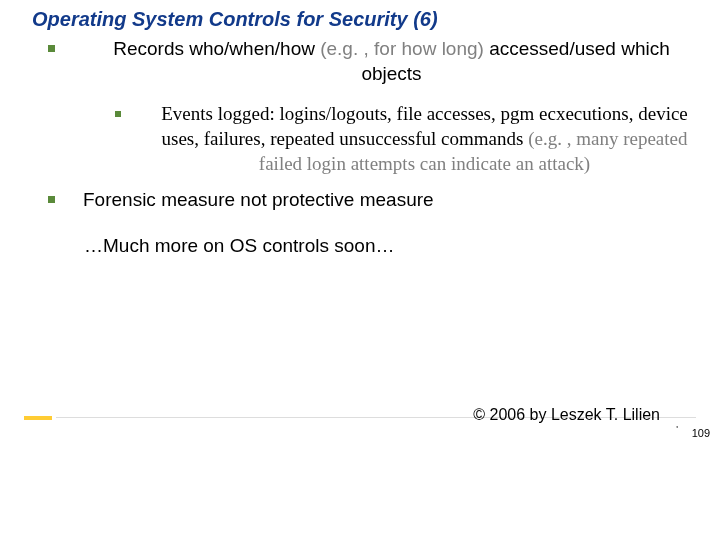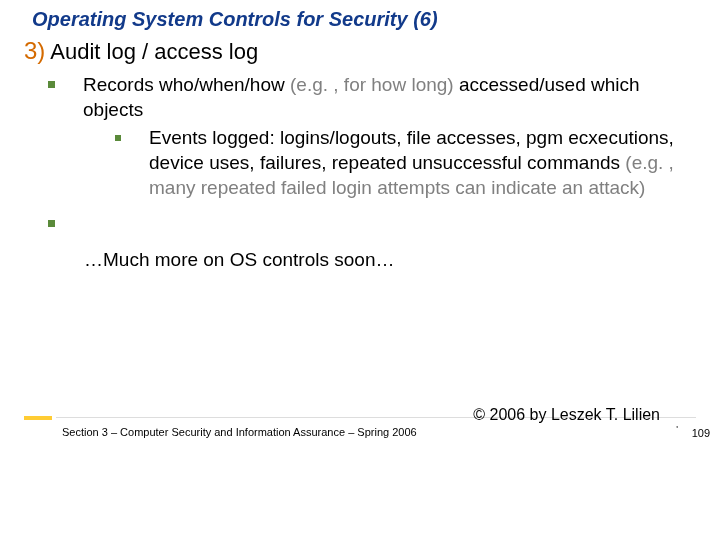--- a/index.html
+++ b/index.html
@@ -36,40 +36,42 @@
     font-size: 24px;
   }
   .body {
     font-size: 19px;
     line-height: 1.3;
     color: #000;
   }
   .b1 {
     display: flex;
     margin: 0 0 12px 24px;
+    text-align: center;
   }
   .sq {
     width: 7px;
     height: 7px;
     background: #5a8a3a;
     flex: 0 0 auto;
     margin-top: 8px;
     margin-right: 28px;
   }
   .sq2 {
     width: 6px;
     height: 6px;
     background: #5a8a3a;
     flex: 0 0 auto;
     margin-top: 9px;
     margin-right: 28px;
   }
   .b2 {
     display: flex;
-    margin: 4px 0 0 32px;
+    margin: 16px 0 0 32px;
+    font-family: Liberation Serif, serif;
   }
   .gray {
     color: #808080;
   }
   .closing {
     font-size: 19px;
     margin: 22px 0 0 60px;
   }
   .accent-bar {
     position: absolute;
@@ -116,51 +118,47 @@
     color: #000;
   }
 </style>
 </head>
 <body>
 
 <div class="slide">
 
   <div class="title">Operating System Controls for Security (6)</div>
 
-  <div class="h-main">
-    <span class="num">3)</span>
-    <span>Audit log / access log</span>
-  </div>
 
   <div class="body">
 
     <div class="b1">
       <div class="sq"></div>
       <div>
         <span>Records who/when/how</span><span class="gray"> (e.g. , for how long)</span><span> accessed/used which objects</span>
         <div class="b2">
           <div class="sq2"></div>
           <div>
             <span>Events logged: logins/logouts, file accesses, pgm ecxecutions, device uses, failures, repeated unsuccessful commands</span><span class="gray"> (e.g. , many repeated failed login attempts can indicate an attack)</span>
           </div>
         </div>
       </div>
     </div>
 
 
     <div class="b1">
       <div class="sq"></div>
       <div>
+        <span>Forensic measure not protective measure</span>
       </div>
     </div>
 
   </div>
 
   <div class="closing">…Much more on OS controls soon…</div>
 
   <div class="accent-bar"></div>
   <div class="accent-line"></div>
-  <div class="foot-left">Section 3 – Computer Security and Information Assurance – Spring 2006</div>
   <div class="foot-right">© 2006 by Leszek T. Lilien</div>
   <div class="tick">'</div>
   <div class="pagenum">109</div>
 
 </div>
 
 </body></html>

